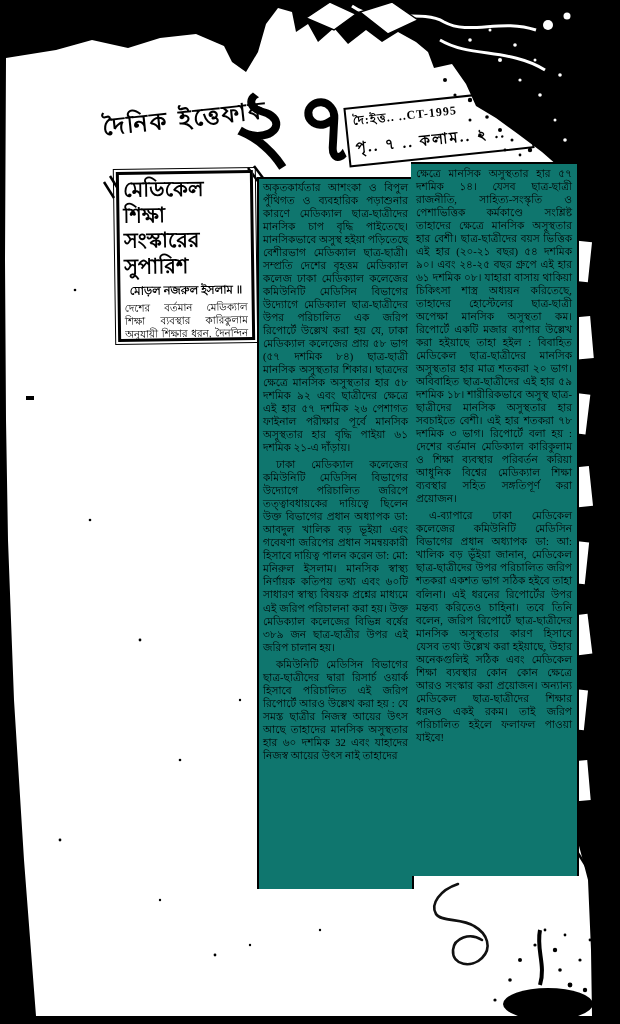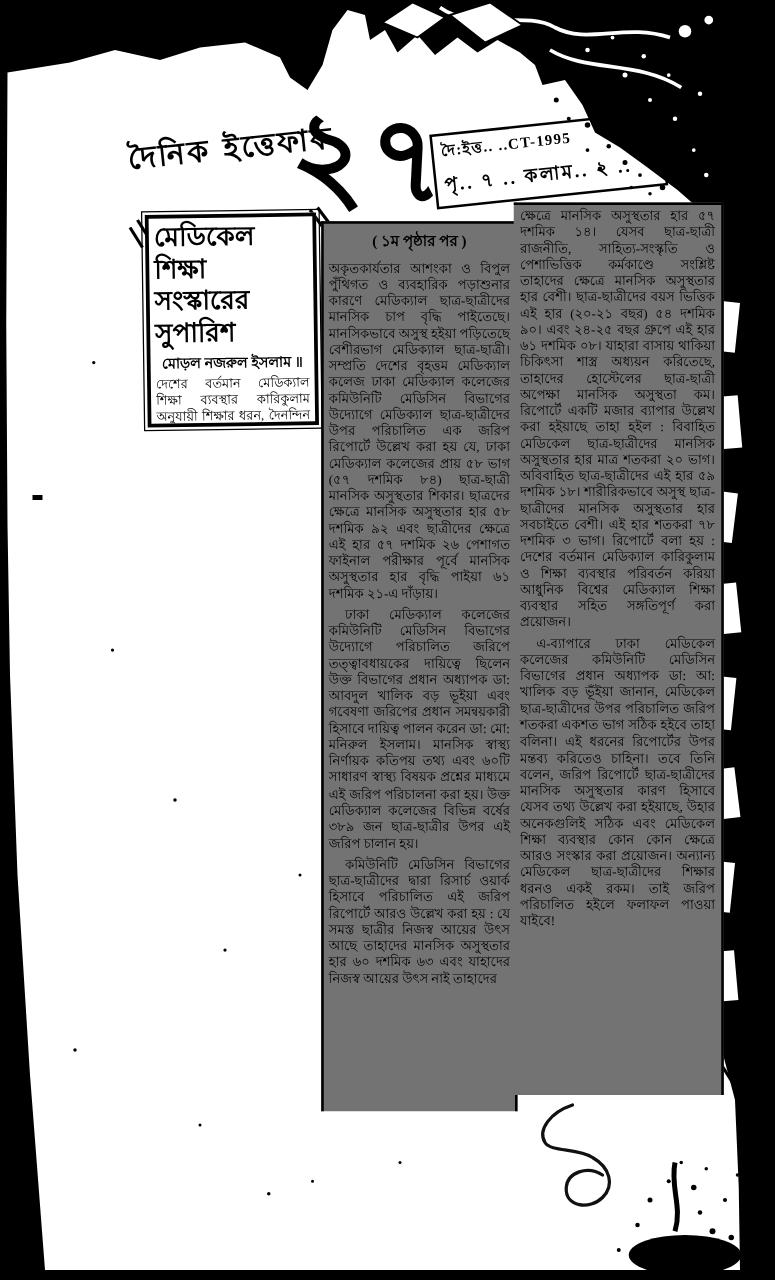--- a/index.html
+++ b/index.html
@@ -20,21 +20,21 @@
   .stamp-line2{font-size:15px;font-weight:700;letter-spacing:2px;margin-top:4px;white-space:nowrap;}
 
   .headline-box{position:absolute;left:117px;top:171px;width:137px;height:170px;z-index:3;
     border:3px solid #000;outline:1px solid #000;outline-offset:2px;
     padding:3px 4px;box-sizing:border-box;background:#fff;transform:rotate(-0.8deg);
     overflow:hidden;}
   .hl-title{font-family:"DejaVu Sans", sans-serif;font-size:21px;font-weight:800;line-height:1.22;}
   .hl-byline{font-size:11.5px;font-weight:700;text-align:center;margin-top:3px;}
   .hl-teaser{font-size:10.3px;line-height:1.25;text-align:justify;margin-top:1px;}
 
-  .col{position:absolute;z-index:2;background:#737373;box-sizing:border-box;overflow:hidden;}
+  .col{position:absolute;z-index:2;background:#0f766e;box-sizing:border-box;overflow:hidden;}
   .col2{left:257px;top:177px;width:157px;height:712px;
     border-left:2px solid #000;border-right:2px solid #000;border-top:2px solid #000;
     padding:2px 4px;}
   .col3{left:411px;top:162px;width:168px;height:714px;
     border-right:2px solid #000;border-top:2px solid #000;padding:3px 5px;}
   .col-header{font-family:"DejaVu Sans", sans-serif;font-size:14.5px;font-weight:800;
     text-align:center;margin-top:2px;}
   .col-sub{font-size:12px;font-weight:700;text-align:center;margin:3px 0 5px;}
   .col p{font-size:10.5px;line-height:1.24;text-align:justify;margin:0 0 4px;}
   .col p.indent{text-indent:13px;}
@@ -163,24 +163,23 @@
   </div>
 
   <div class="headline-box">
     <div class="hl-title">মেডিকেল শিক্ষা সংস্কারের সুপারিশ</div>
     <div class="hl-byline">মোড়ল নজরুল ইসলাম ॥</div>
     <div class="hl-teaser">দেশের বর্তমান মেডিক্যাল শিক্ষা ব্যবস্থার কারিকুলাম অনুযায়ী শিক্ষার ধরন, দৈনন্দিন ক্লাস পরীক্ষার চাপ, পেশাগত পরীক্ষায়</div>
 
   </div>
 
   <div class="col col2">
-    <div class="col-sub">( ১ম পৃষ্ঠার পর )</div>
     <p>অকৃতকার্যতার আশংকা ও বিপুল পুঁথিগত ও ব্যবহারিক পড়াশুনার কারণে মেডিক্যাল ছাত্র-ছাত্রীদের মানসিক চাপ বৃদ্ধি পাইতেছে। মানসিকভাবে অসুস্থ হইয়া পড়িতেছে বেশীরভাগ মেডিক্যাল ছাত্র-ছাত্রী। সম্প্রতি দেশের বৃহত্তম মেডিক্যাল কলেজ ঢাকা মেডিক্যাল কলেজের কমিউনিটি মেডিসিন বিভাগের উদ্যোগে মেডিক্যাল ছাত্র-ছাত্রীদের উপর পরিচালিত এক জরিপ রিপোর্টে উল্লেখ করা হয় যে, ঢাকা মেডিক্যাল কলেজের প্রায় ৫৮ ভাগ (৫৭ দশমিক ৮৪) ছাত্র-ছাত্রী মানসিক অসুস্থতার শিকার। ছাত্রদের ক্ষেত্রে মানসিক অসুস্থতার হার ৫৮ দশমিক ৯২ এবং ছাত্রীদের ক্ষেত্রে এই হার ৫৭ দশমিক ২৬ পেশাগত ফাইনাল পরীক্ষার পূর্বে মানসিক অসুস্থতার হার বৃদ্ধি পাইয়া ৬১ দশমিক ২১-এ দাঁড়ায়।</p>
     <p class="indent">ঢাকা মেডিক্যাল কলেজের কমিউনিটি মেডিসিন বিভাগের উদ্যোগে পরিচালিত জরিপে তত্ত্বাবধায়কের দায়িত্বে ছিলেন উক্ত বিভাগের প্রধান অধ্যাপক ডা: আবদুল খালিক বড় ভূইয়া এবং গবেষণা জরিপের প্রধান সমন্বয়কারী হিসাবে দায়িত্ব পালন করেন ডা: মো: মনিরুল ইসলাম। মানসিক স্বাস্থ্য নির্ণায়ক কতিপয় তথ্য এবং ৬০টি সাধারণ স্বাস্থ্য বিষয়ক প্রশ্নের মাধ্যমে এই জরিপ পরিচালনা করা হয়। উক্ত মেডিক্যাল কলেজের বিভিন্ন বর্ষের ৩৮৯ জন ছাত্র-ছাত্রীর উপর এই জরিপ চালান হয়।</p>
-    <p class="indent">কমিউনিটি মেডিসিন বিভাগের ছাত্র-ছাত্রীদের দ্বারা রিসার্চ ওয়ার্ক হিসাবে পরিচালিত এই জরিপ রিপোর্টে আরও উল্লেখ করা হয় : যে সমস্ত ছাত্রীর নিজস্ব আয়ের উৎস আছে তাহাদের মানসিক অসুস্থতার হার ৬০ দশমিক ৬৩ এবং যাহাদের নিজস্ব আয়ের উৎস নাই তাহাদের</p>
+    <p class="indent">কমিউনিটি মেডিসিন বিভাগের ছাত্র-ছাত্রীদের দ্বারা রিসার্চ ওয়ার্ক হিসাবে পরিচালিত এই জরিপ রিপোর্টে আরও উল্লেখ করা হয় : যে সমস্ত ছাত্রীর নিজস্ব আয়ের উৎস আছে তাহাদের মানসিক অসুস্থতার হার ৬০ দশমিক 32 এবং যাহাদের নিজস্ব আয়ের উৎস নাই তাহাদের</p>
   </div>
 
   <div class="col col3">
     <p>ক্ষেত্রে মানসিক অসুস্থতার হার ৫৭ দশমিক ১৪। যেসব ছাত্র-ছাত্রী রাজনীতি, সাহিত্য-সংস্কৃতি ও পেশাভিত্তিক কর্মকাণ্ডে সংশ্লিষ্ট তাহাদের ক্ষেত্রে মানসিক অসুস্থতার হার বেশী। ছাত্র-ছাত্রীদের বয়স ভিত্তিক এই হার (২০-২১ বছর) ৫৪ দশমিক ৯০। এবং ২৪-২৫ বছর গ্রুপে এই হার ৬১ দশমিক ০৮। যাহারা বাসায় থাকিয়া চিকিৎসা শাস্ত্র অধ্যয়ন করিতেছে, তাহাদের হোস্টেলের ছাত্র-ছাত্রী অপেক্ষা মানসিক অসুস্থতা কম। রিপোর্টে একটি মজার ব্যাপার উল্লেখ করা হইয়াছে তাহা হইল : বিবাহিত মেডিকেল ছাত্র-ছাত্রীদের মানসিক অসুস্থতার হার মাত্র শতকরা ২০ ভাগ। অবিবাহিত ছাত্র-ছাত্রীদের এই হার ৫৯ দশমিক ১৮। শারীরিকভাবে অসুস্থ ছাত্র-ছাত্রীদের মানসিক অসুস্থতার হার সবচাইতে বেশী। এই হার শতকরা ৭৮ দশমিক ৩ ভাগ। রিপোর্টে বলা হয় : দেশের বর্তমান মেডিক্যাল কারিকুলাম ও শিক্ষা ব্যবস্থার পরিবর্তন করিয়া আধুনিক বিশ্বের মেডিক্যাল শিক্ষা ব্যবস্থার সহিত সঙ্গতিপূর্ণ করা প্রয়োজন।</p>
     <p class="indent">এ-ব্যাপারে ঢাকা মেডিকেল কলেজের কমিউনিটি মেডিসিন বিভাগের প্রধান অধ্যাপক ডা: আ: খালিক বড় ভূঁইয়া জানান, মেডিকেল ছাত্র-ছাত্রীদের উপর পরিচালিত জরিপ শতকরা একশত ভাগ সঠিক হইবে তাহা বলিনা। এই ধরনের রিপোর্টের উপর মন্তব্য করিতেও চাহিনা। তবে তিনি বলেন, জরিপ রিপোর্টে ছাত্র-ছাত্রীদের মানসিক অসুস্থতার কারণ হিসাবে যেসব তথ্য উল্লেখ করা হইয়াছে, উহার অনেকগুলিই সঠিক এবং মেডিকেল শিক্ষা ব্যবস্থার কোন কোন ক্ষেত্রে আরও সংস্কার করা প্রয়োজন। অন্যান্য মেডিকেল ছাত্র-ছাত্রীদের শিক্ষার ধরনও একই রকম। তাই জরিপ পরিচালিত হইলে ফলাফল পাওয়া যাইবে!</p>
   </div>
 
 </div>
 
 </body></html>

